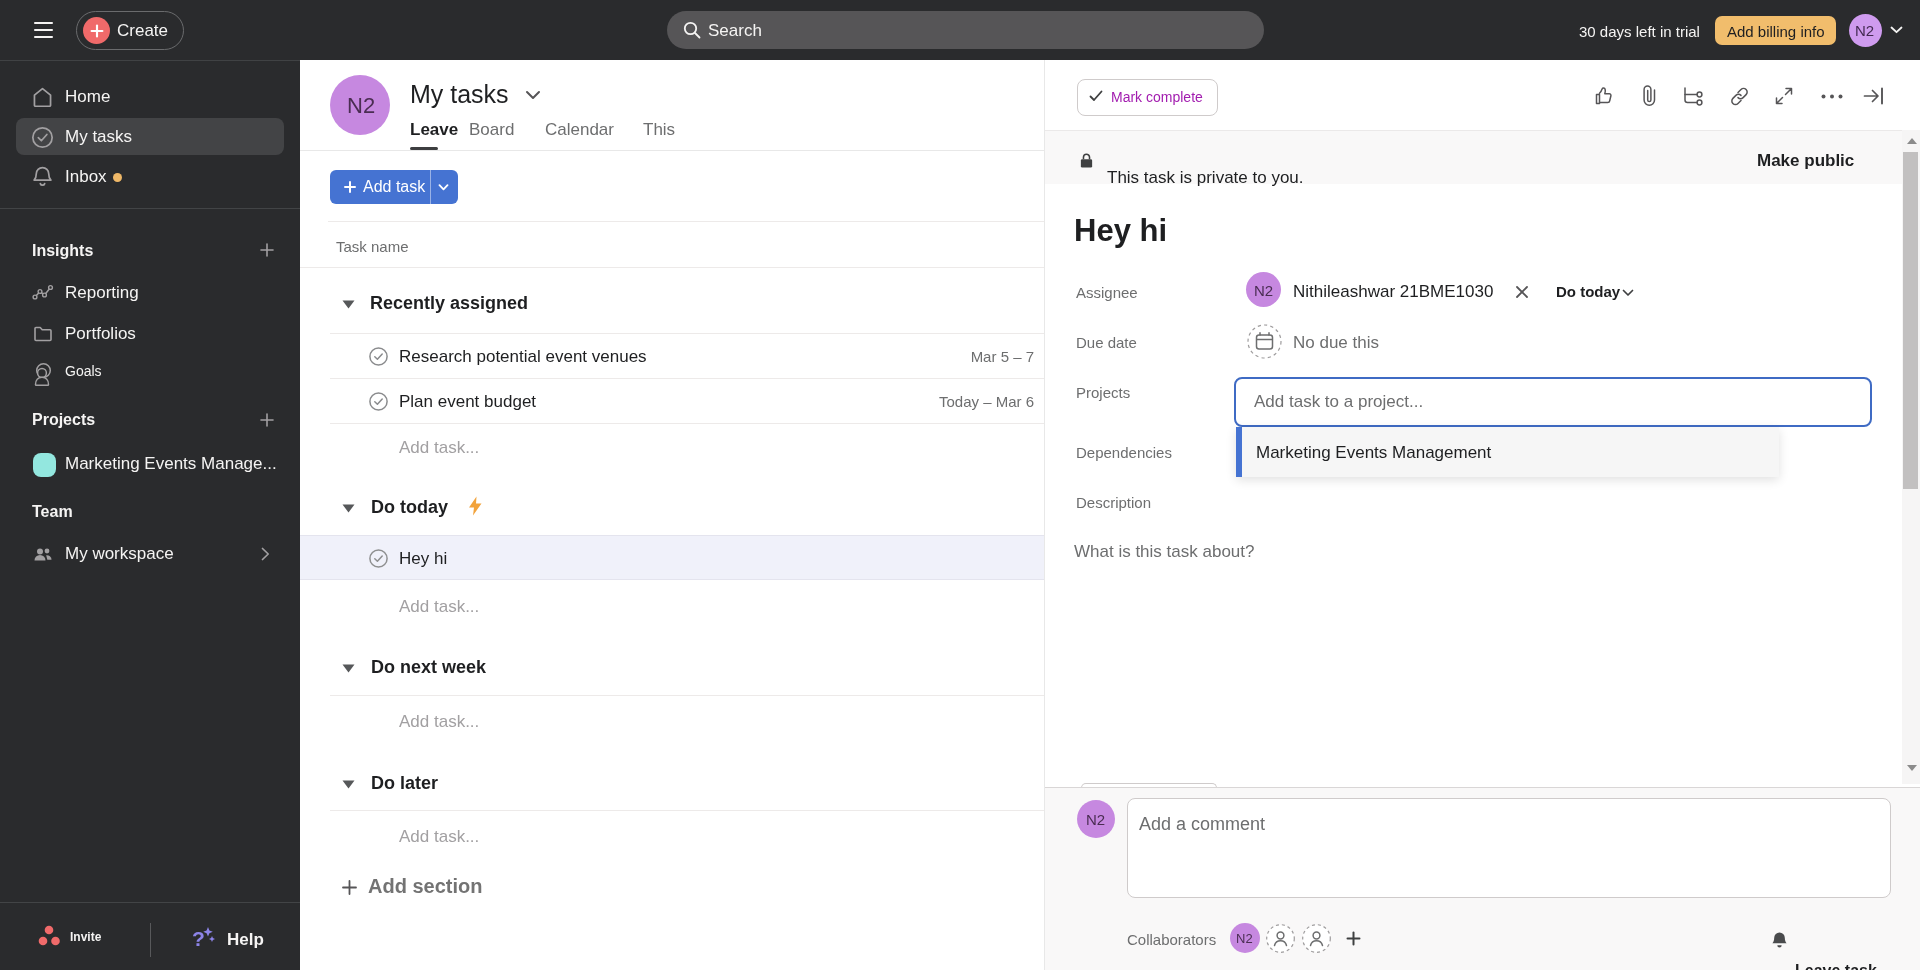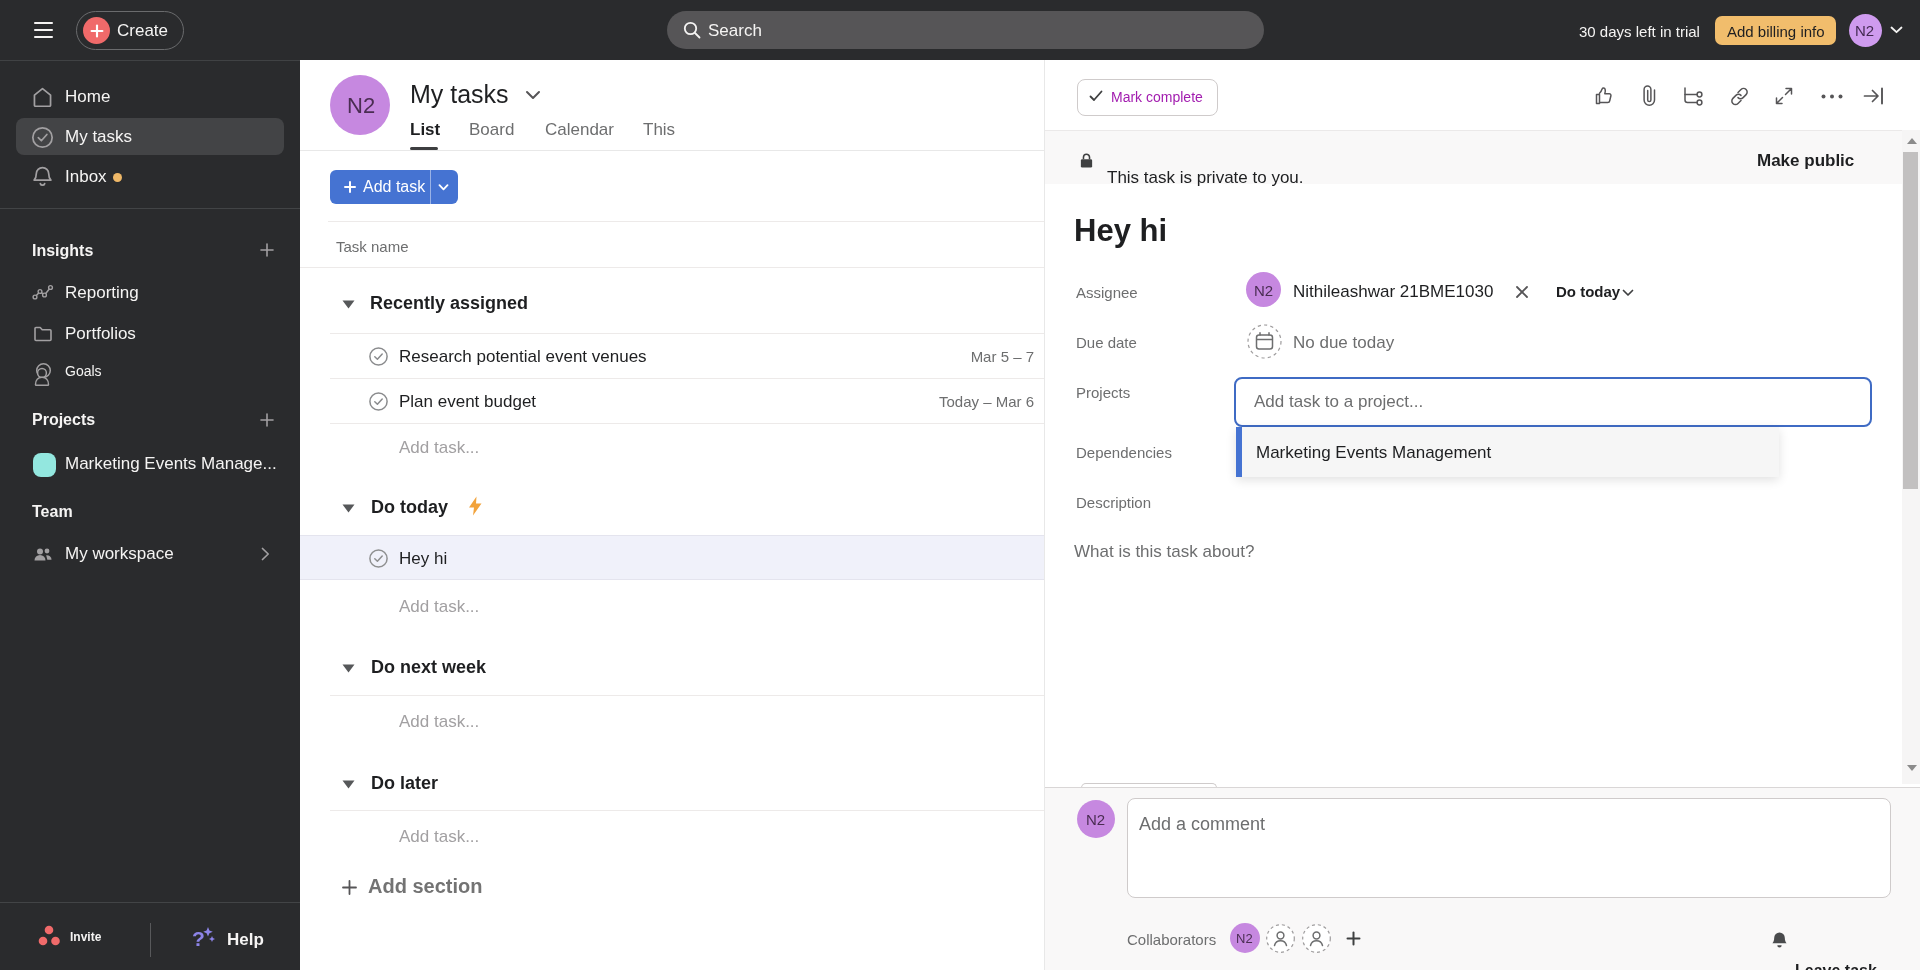--- a/index.html
+++ b/index.html
@@ -146,21 +146,21 @@
   <div class="txt" style="left:227px;top:869px;font-size:17px;font-weight:600;color:#f5f4f3;">Help</div>
 </div>
 <div id="main">
 
   <div class="abs" style="left:30px;top:15px;width:60px;height:60px;border-radius:50%;background:#c688e0;"></div>
   <div class="txt" style="left:47px;top:33px;font-size:22px;color:#4a2d52;">N2</div>
   <div class="txt" style="left:110px;top:20px;font-size:25px;font-weight:500;color:#1e1f21;">My tasks</div>
   <svg class="abs" style="left:225px;top:30px" width="16" height="10" viewBox="0 0 16 10">
     <path d="M2 2 L8 8 L14 2" fill="none" stroke="#565557" stroke-width="2" stroke-linecap="round" stroke-linejoin="round"></path>
   </svg>
-  <div class="txt" style="left:110px;top:60px;font-size:17px;font-weight:600;color:#1e1f21;">List</div>
+  <div class="txt" style="left:110px;top:60px;font-size:17px;font-weight:600;color:#1e1f21;">Leave</div>
   <div class="txt" style="left:169px;top:60px;font-size:17px;color:#6d6e6f;">Board</div>
   <div class="txt" style="left:245px;top:60px;font-size:17px;color:#6d6e6f;">Calendar</div>
   <div class="txt" style="left:343px;top:60px;font-size:17px;color:#6d6e6f;">This</div>
   <div class="abs" style="left:110px;top:87px;width:28px;height:3px;background:#3d3e40;border-radius:2px;"></div>
   <div class="row-border" style="left:0;top:90px;width:744px;background:#e8e8e8;"></div>
 
   <div class="abs" style="left:30px;top:110px;width:128px;height:34px;background:#4573d2;border-radius:6px;"></div>
   <svg class="abs" style="left:44px;top:121px" width="12" height="12" viewBox="0 0 12 12">
     <g stroke="#fff" stroke-width="2" stroke-linecap="round">
         <line x1="6" y1="1" x2="6" y2="11"></line>
@@ -300,21 +300,21 @@
     <path d="M1.5 1.5 L6 6 L10.5 1.5" fill="none" stroke="#3f4041" stroke-width="1.7" stroke-linecap="round" stroke-linejoin="round"></path>
   </svg>
 
   <div class="txt" style="left:31px;top:274px;font-size:15px;color:#6d6e6f;">Due date</div>
   <svg class="abs" style="left:202px;top:264px" width="35" height="35" viewBox="0 0 35 35">
     <circle cx="17.5" cy="17.5" r="16.5" fill="none" stroke="#9e9c9d" stroke-width="1.2" stroke-dasharray="3.2 3.2"></circle>
     <rect x="9.5" y="11" width="16" height="14" rx="2.5" fill="none" stroke="#6d6e6f" stroke-width="1.5"></rect>
     <line x1="9.5" y1="15.5" x2="25.5" y2="15.5" stroke="#6d6e6f" stroke-width="1.5"></line>
     <path d="M13 11 v-2.2 m9 2.2 v-2.2" stroke="#6d6e6f" stroke-width="1.5" stroke-linecap="round"></path>
   </svg>
-  <div class="txt" style="left:248px;top:273px;font-size:17px;color:#6d6e6f;">No due today</div>
+  <div class="txt" style="left:248px;top:273px;font-size:17px;color:#6d6e6f;">No due this</div>
 
   <div class="txt" style="left:31px;top:324px;font-size:15px;color:#6d6e6f;">Projects</div>
   <div class="abs" style="left:189px;top:317px;width:638px;height:50px;border:2px solid #3f6bc4;border-radius:8px;background:#fff;"></div>
   <div class="txt" style="left:209px;top:332px;font-size:17px;color:#6d6e6f;">Add task to a project...</div>
 
   <div class="abs" style="left:191px;top:367px;width:543px;height:50px;background:#f6f6f6;box-shadow:0 3px 10px rgba(0,0,0,0.12);"></div>
   <div class="abs" style="left:191px;top:367px;width:6px;height:50px;background:#4573d2;"></div>
   <div class="txt" style="left:211px;top:383px;font-size:17px;color:#1e1f21;">Marketing Events Management</div>
 
   <div class="txt" style="left:31px;top:384px;font-size:15px;color:#6d6e6f;">Dependencies</div>

